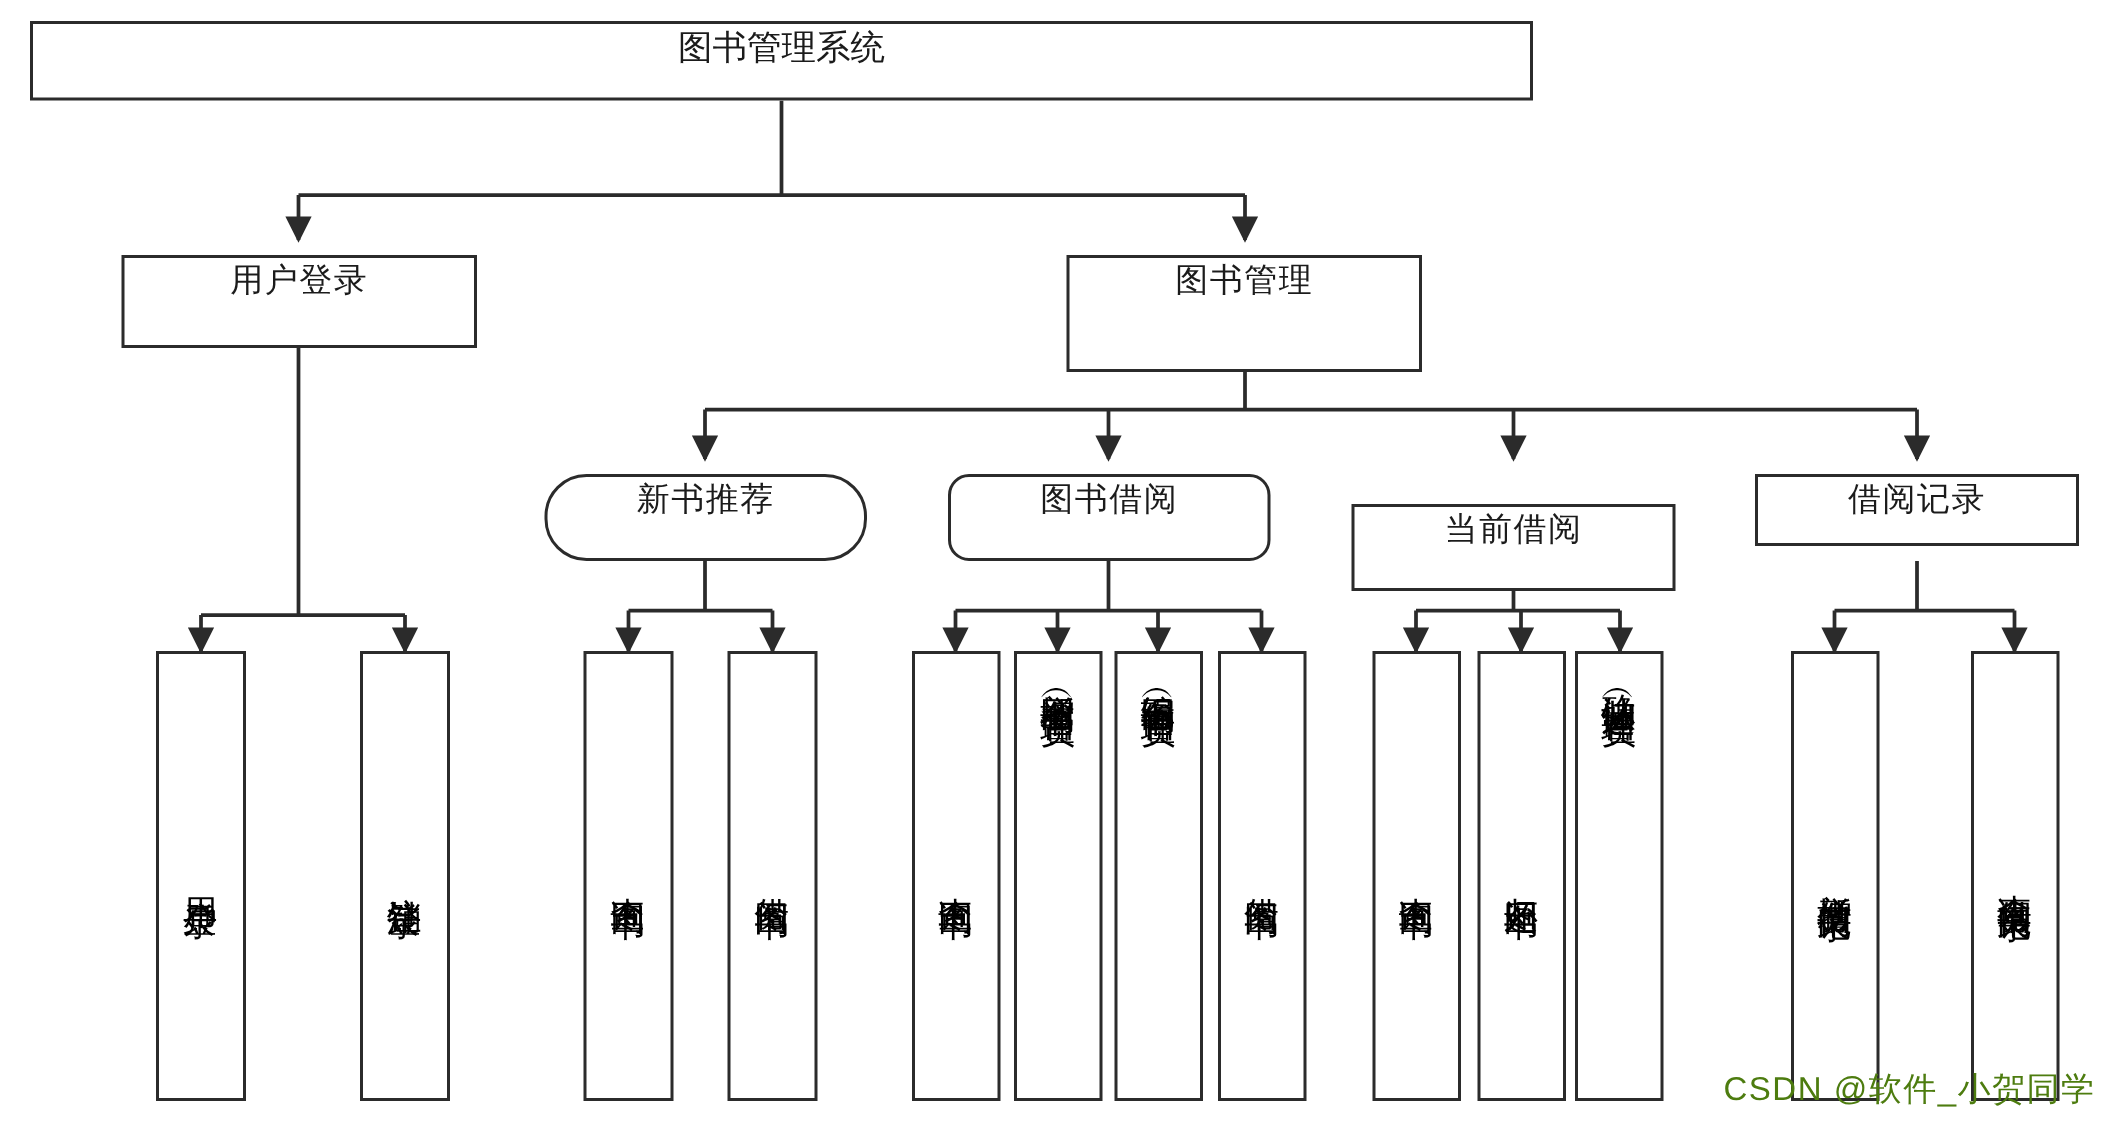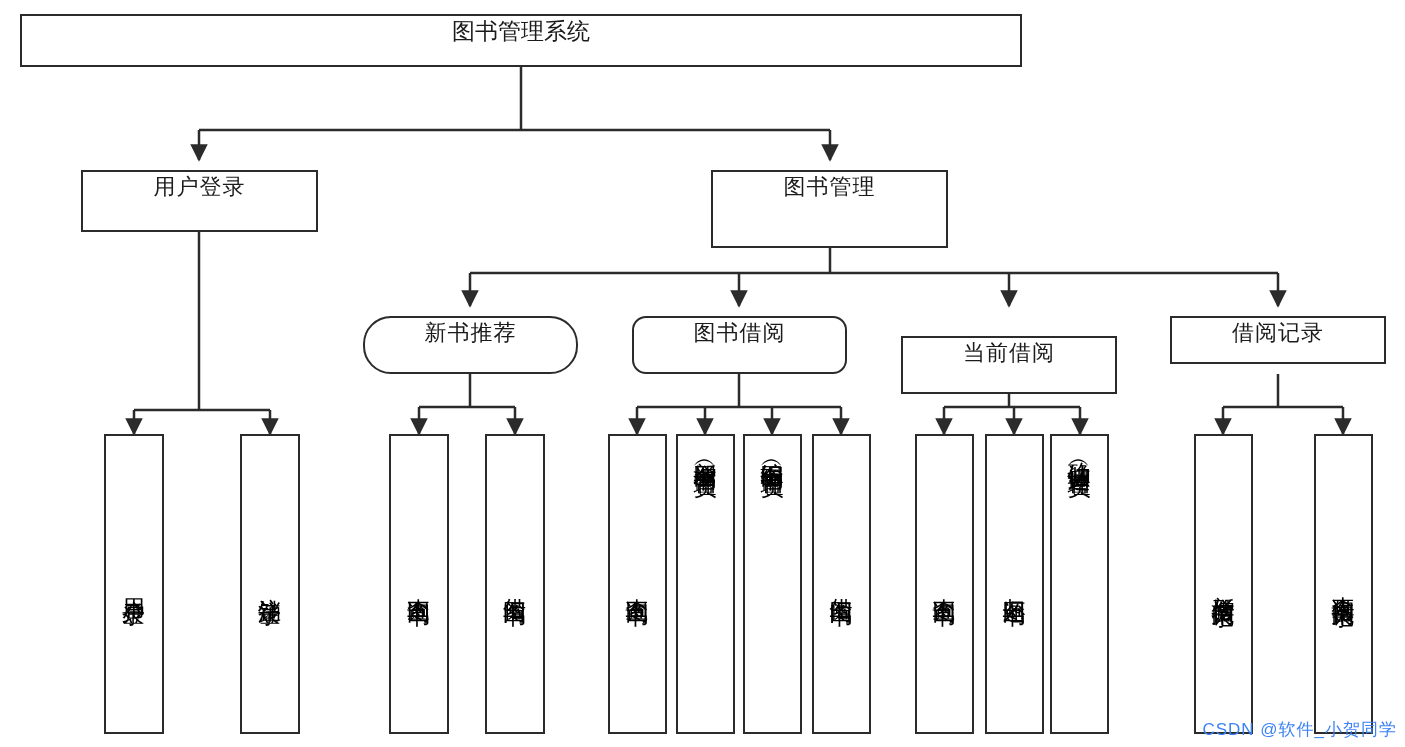--- a/index.html
+++ b/index.html
@@ -8,21 +8,21 @@
   svg{position:absolute;left:0;top:0;}
   .node{position:absolute;box-sizing:border-box;background:#ffffff;border:2.5px solid #2b2b2b;
         display:flex;align-items:flex-start;justify-content:center;color:#1b1b1b;}
   .node.h{font-size:22px;letter-spacing:1px;}
   .node.title{font-size:23px;}
   .leaf{writing-mode:vertical-rl;text-orientation:upright;font-size:23px;line-height:1.22;
         letter-spacing:2px;text-align:center;white-space:nowrap;}
   .leafbox{position:absolute;box-sizing:border-box;background:#ffffff;border:2.5px solid #2b2b2b;
            display:flex;align-items:flex-start;justify-content:center;padding-top:8px;overflow:hidden;}
   .leafbox.mid{align-items:center;padding-top:0;}
-  .watermark{position:absolute;right:8px;bottom:6px;font-size:17px;color:#3b82f6;
+  .watermark{position:absolute;right:8px;bottom:6px;font-size:22px;color:#4d7c0f;
              letter-spacing:1px;white-space:nowrap;}
 </style>
 </head>
 <body>
 
 <div id="diagram">
 
   <svg width="1405" height="747">
     <defs>
       <marker id="arrow" viewBox="0 0 10 10" refX="9" refY="5" markerWidth="7" markerHeight="7" orient="auto-start-reverse">

